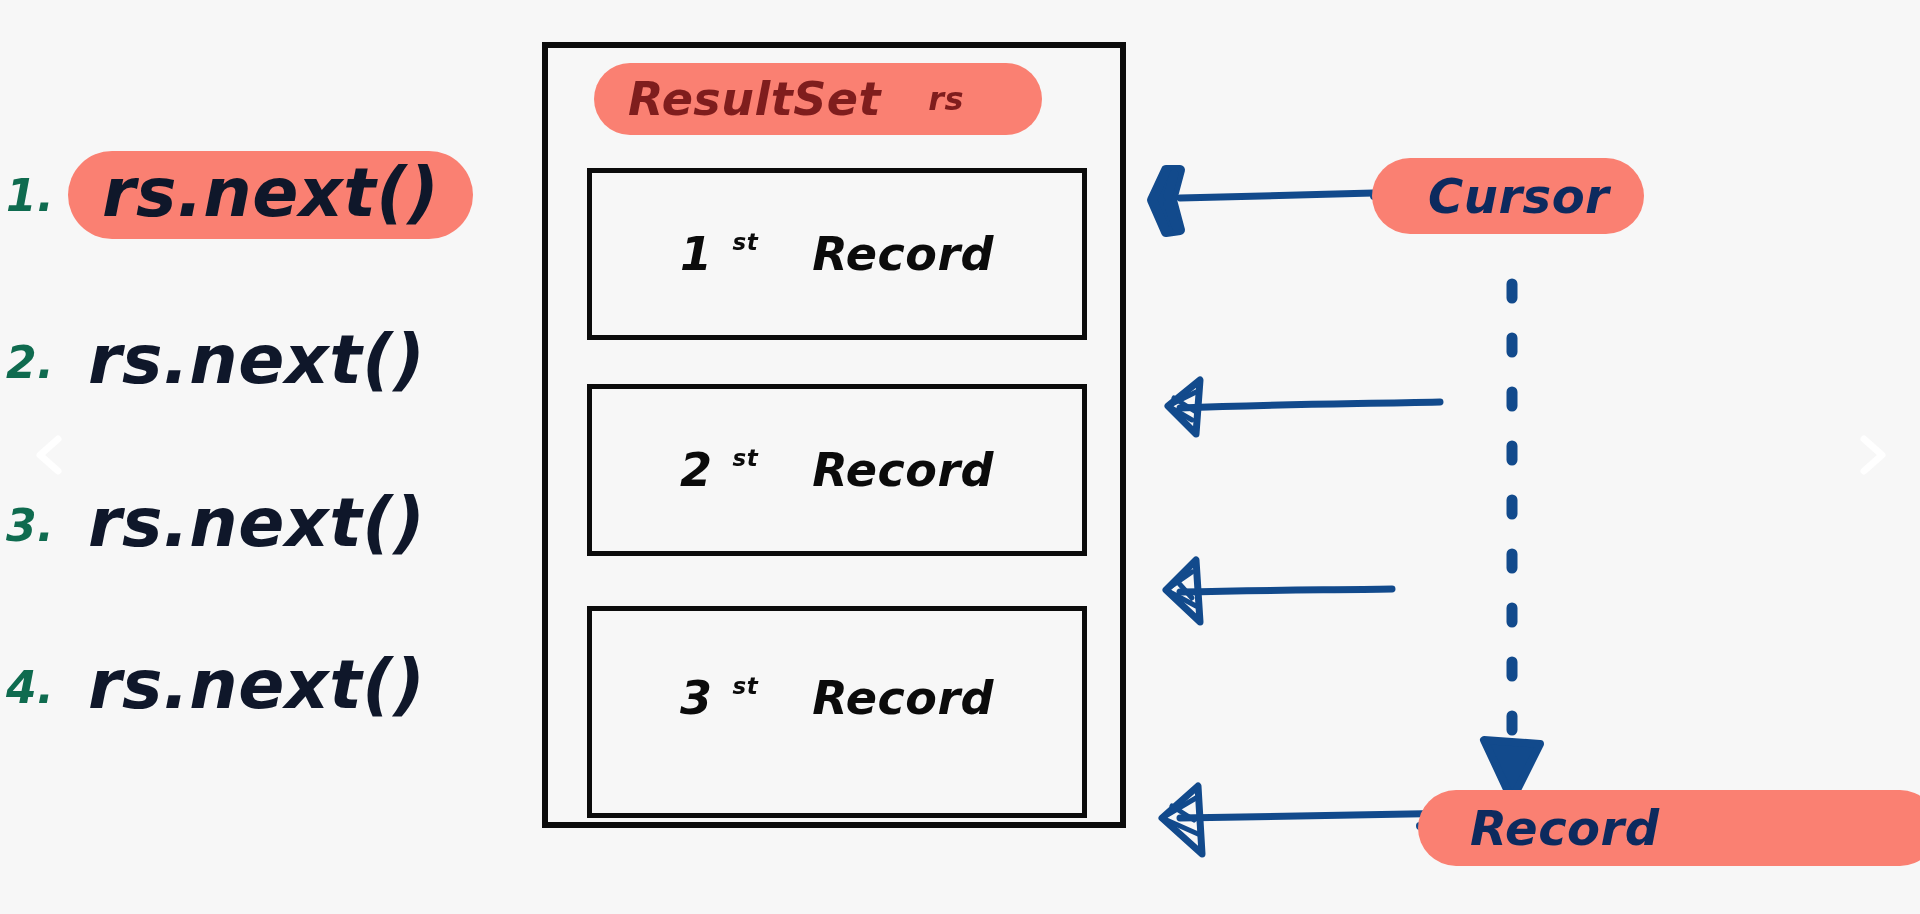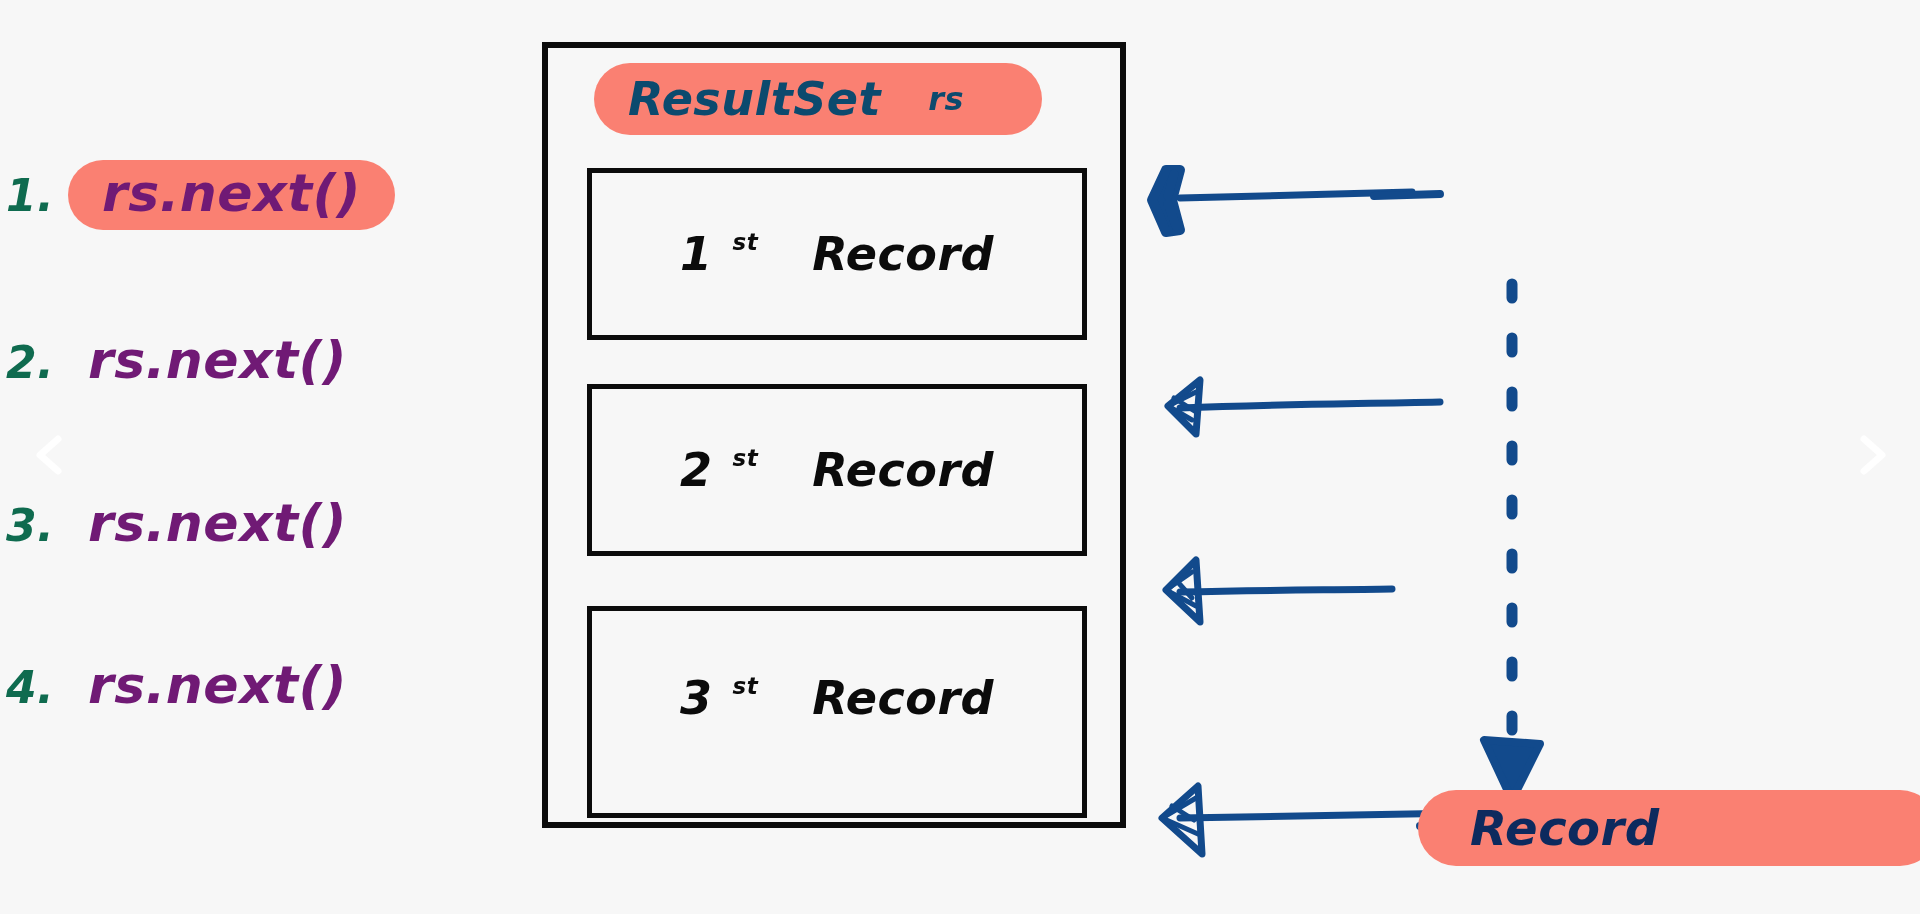--- a/index.html
+++ b/index.html
@@ -44,22 +44,22 @@
     font-size: 44px;
     width: 62px;
     text-align: left;
     padding-left: 6px;
     flex: 0 0 auto;
   }
   .step-pill {
     display: inline-block;
     padding: 6px 34px 10px 34px;
     border-radius: 46px;
-    color: #701a75;
-    font-size: 52px;
+    color: #0f172a;
+    font-size: 68px;
     line-height: 1.05;
     white-space: nowrap;
   }
   .step-pill.hl {
     background: #fa8072;
   }
   .step-pill.plain {
     background: transparent;
     padding-left: 20px;
   }
@@ -78,21 +78,21 @@
   #resultset-title {
     position: absolute;
     left: 594px;
     top: 63px;
     width: 448px;
     height: 72px;
     background: #fa8072;
     border-radius: 40px;
     display: flex;
     align-items: center;
-    color: #0c4a6e;
+    color: #7f1d1d;
     font-size: 46px;
     padding: 0 34px;
     box-sizing: border-box;
   }
   #resultset-title .rs-var {
     margin-left: auto;
     margin-right: 44px;
     font-size: 32px;
   }
 
@@ -267,20 +267,23 @@
       <g>
         <path d="M1512 284 L1512 760" stroke-width="11" stroke-dasharray="14 40" stroke-linecap="round"></path>
         <path d="M1484 740 L1540 744 L1512 800 Z" fill="#124a8c" stroke="#124a8c" stroke-width="8"></path>
       </g>
 
       <path d="M1374 196 L1440 194" stroke-width="8"></path>
       <path d="M1420 826 L1486 824" stroke-width="8"></path>
     </g>
   </svg>
 
+  <div id="cursor-pill" class="hand tag-pill">
+    <span>Cursor</span>
+  </div>
 
   <div id="returnfalse-pill" class="hand tag-pill">
     <span>Record</span>
   </div>
 
   <div id="nav-prev" class="nav-chevron">
     <svg width="46" height="46" viewBox="0 0 46 46">
       <path d="M30 7 L12 23 L30 39" fill="none" stroke="#ffffff" stroke-width="7" stroke-linecap="round" stroke-linejoin="round" opacity="0.95"></path>
     </svg>
   </div>

